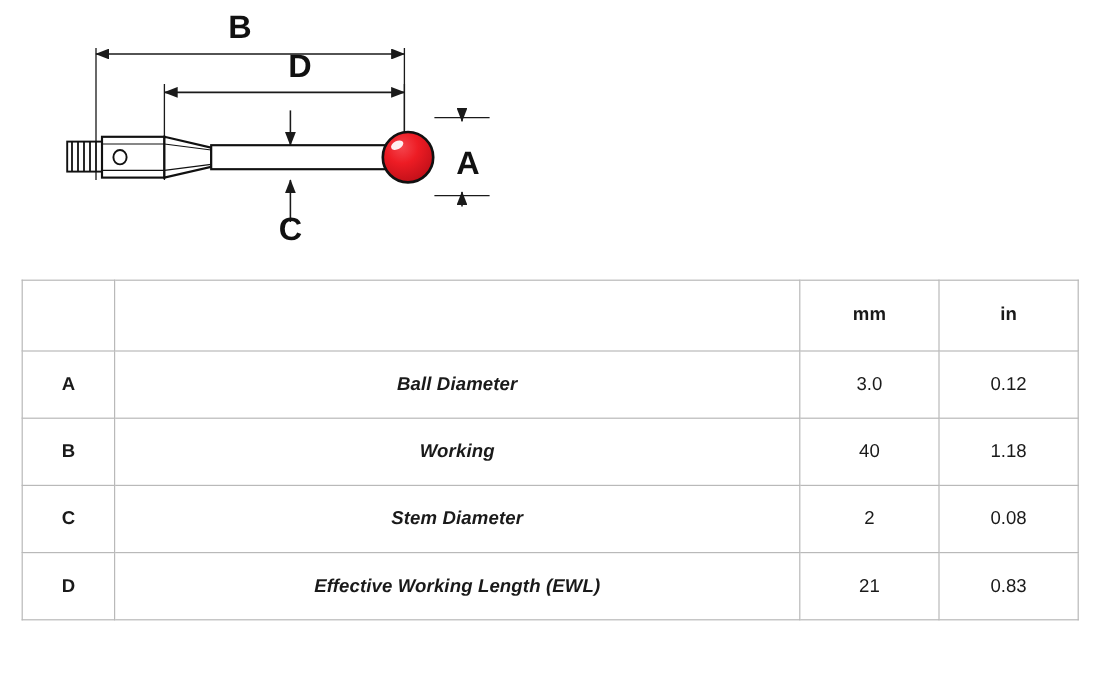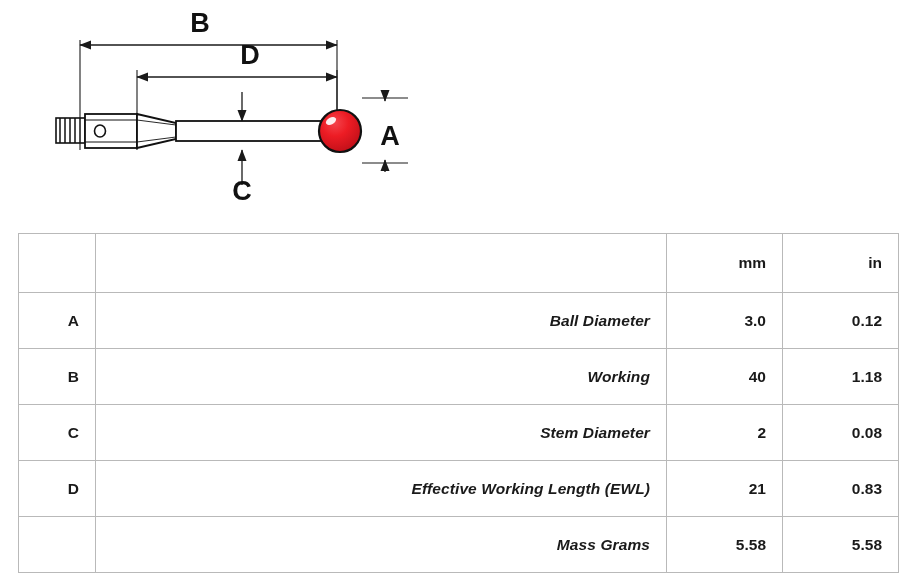--- a/index.html
+++ b/index.html
@@ -41,22 +41,22 @@
     top: 233px;
     width: 880px;
   }
   table.spec {
     border-collapse: collapse;
     width: 880px;
     table-layout: fixed;
   }
   table.spec td, table.spec th {
     border: 1px solid #b9b9b9;
-    padding: 0 16px;
-    text-align: right;
+    padding: 0 6px;
+    text-align: center;
     vertical-align: middle;
     font-size: 15.5px;
     background: #ffffff;
   }
   table.spec th {
     font-weight: 700;
   }
   col.c-letter  { width: 77px; }
   col.c-desc    { width: 571px; }
   col.c-mm      { width: 116px; }
@@ -72,21 +72,21 @@
     padding-left: 19px;
   }
   td.desc-cell {
     font-weight: 700;
     font-size: 16.5px;
     padding-left: 18px;
     letter-spacing: 0.1px;
     font-style: italic;
   }
   td.val-cell {
-    font-weight: 700;
+    font-weight: 400;
     font-size: 16px;
     padding-left: 17px;
   }
   th.unit-cell {
     font-size: 16px;
     padding-left: 17px;
   }
   th.blank-cell { }
 </style>
 </head>
@@ -211,21 +211,15 @@
         <td class="desc-cell">Stem Diameter</td>
         <td class="val-cell">2</td>
         <td class="val-cell">0.08</td>
       </tr>
       <tr class="data-row">
         <td class="letter-cell">D</td>
         <td class="desc-cell">Effective Working Length (EWL)</td>
         <td class="val-cell">21</td>
         <td class="val-cell">0.83</td>
       </tr>
-      <tr class="data-row">
-        <td class="letter-cell"></td>
-        <td class="desc-cell">Mass Grams</td>
-        <td class="val-cell">5.58</td>
-        <td class="val-cell">5.58</td>
-      </tr>
     </tbody>
   </table>
 </div>
 
 </body></html>

